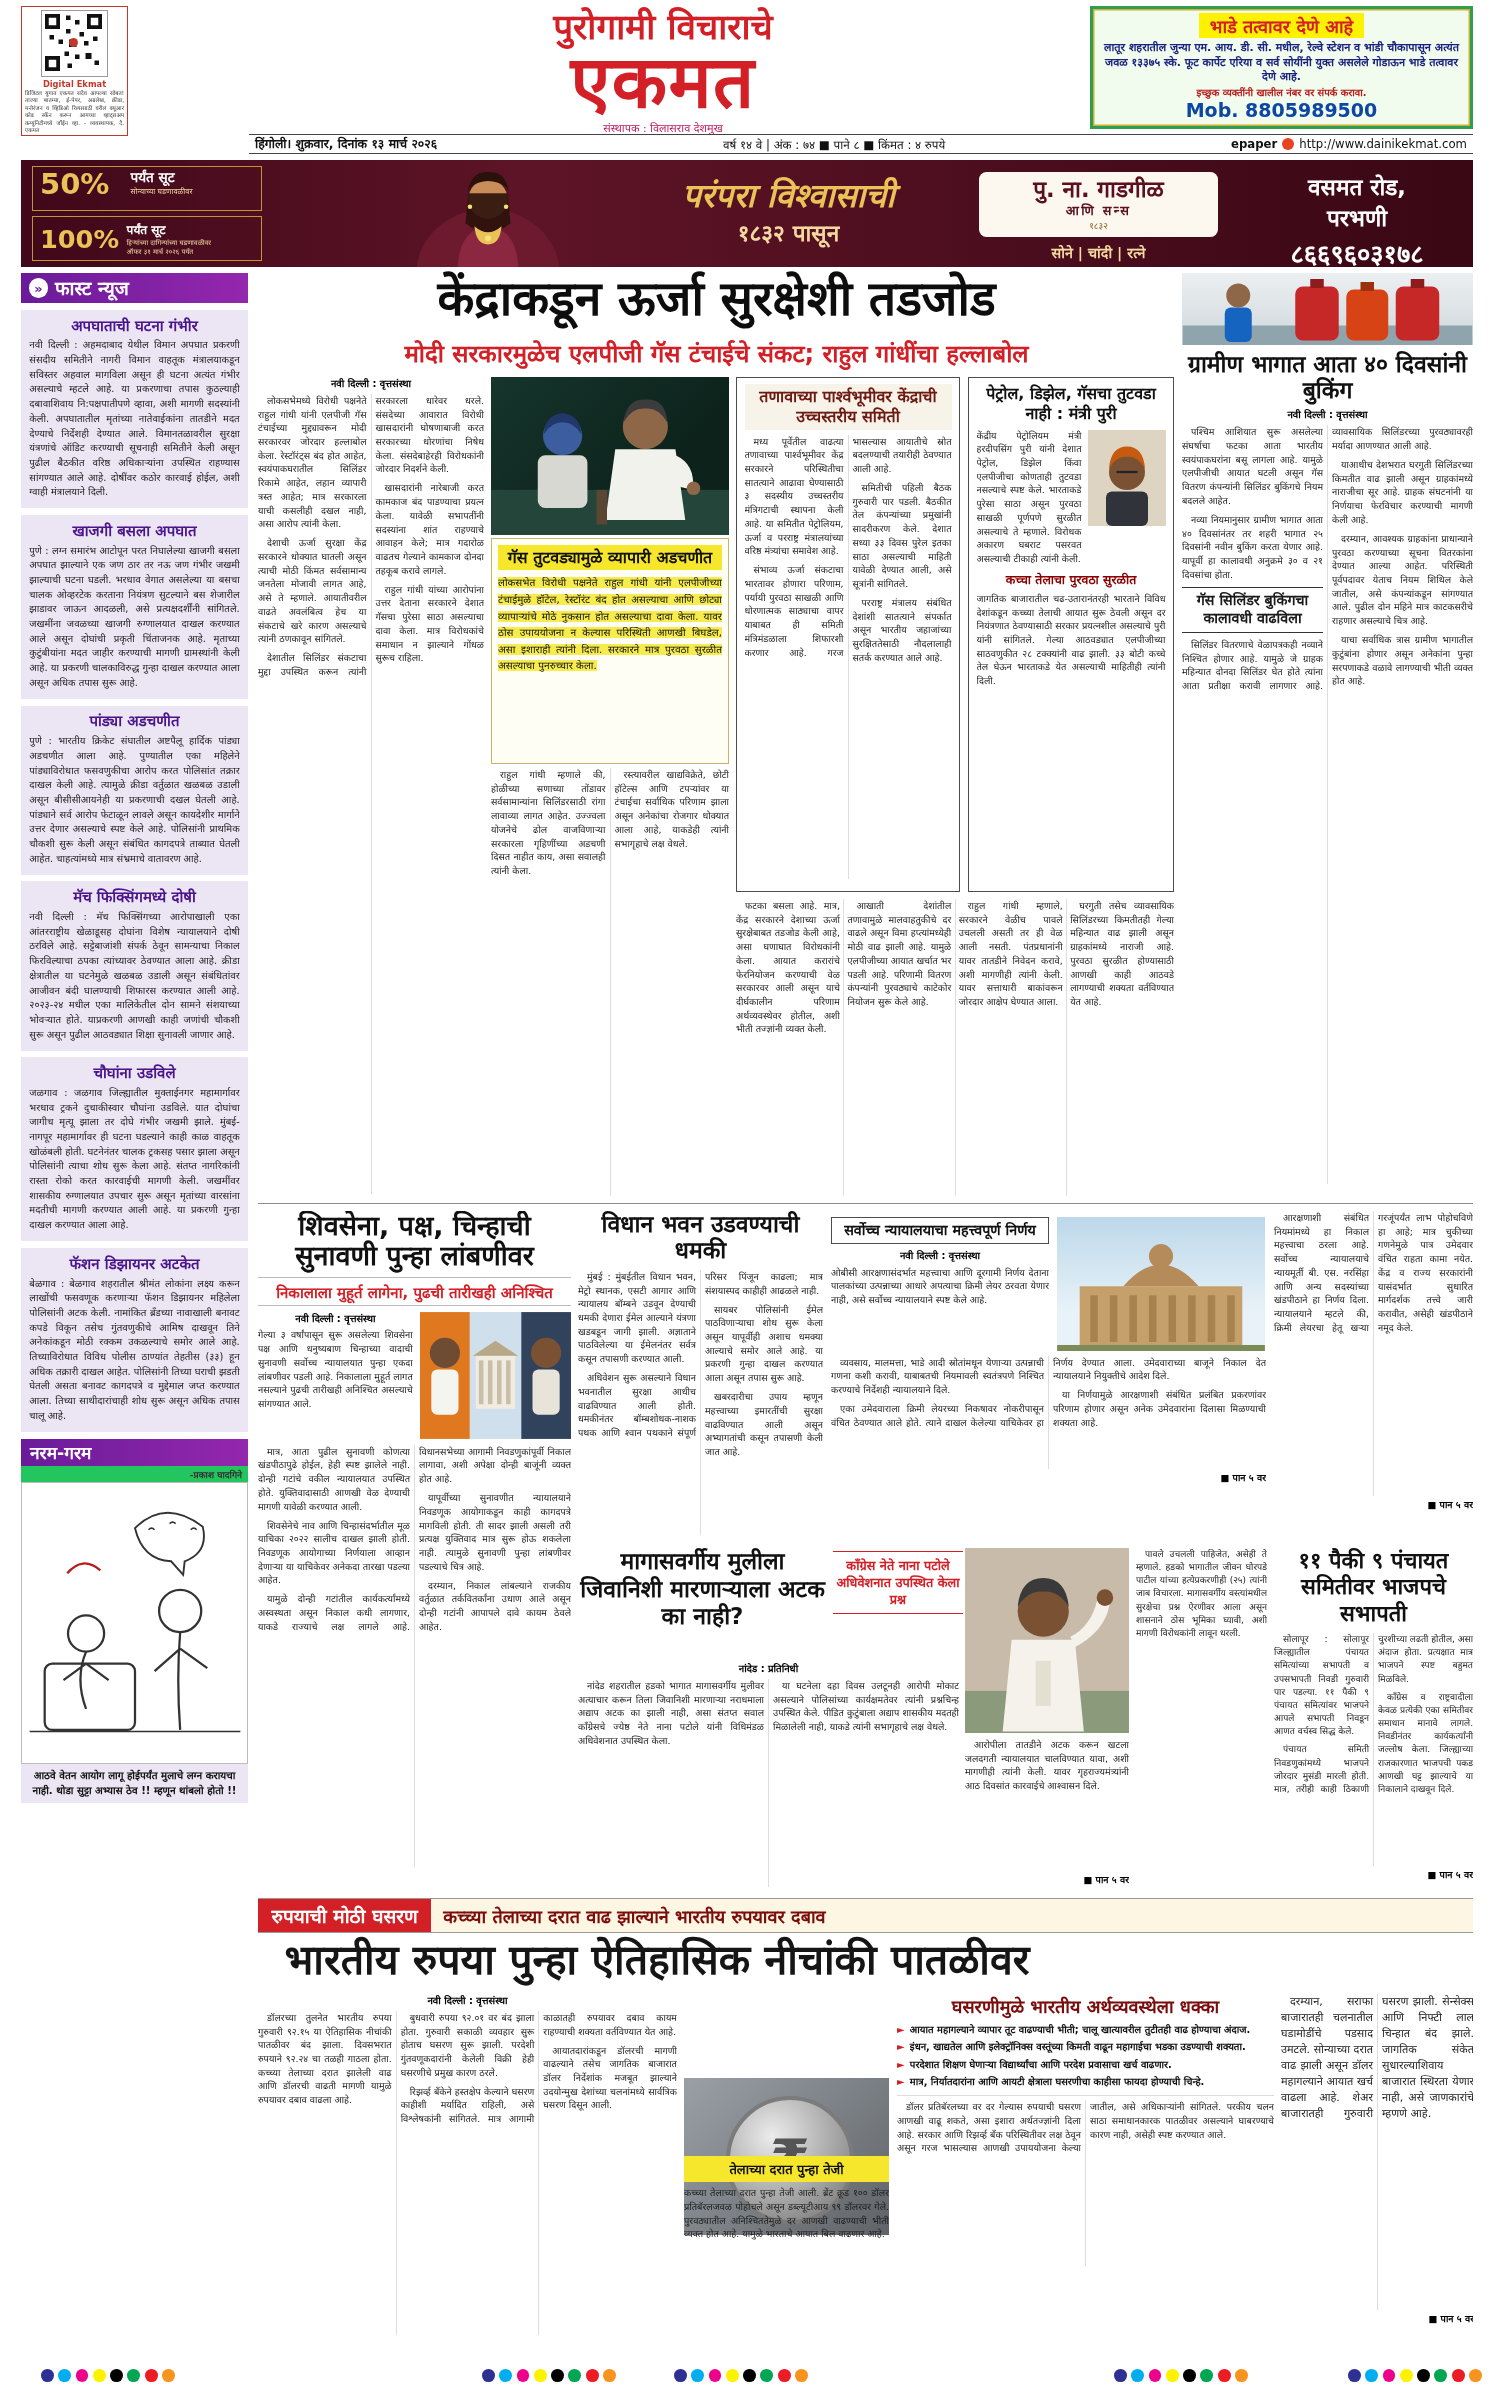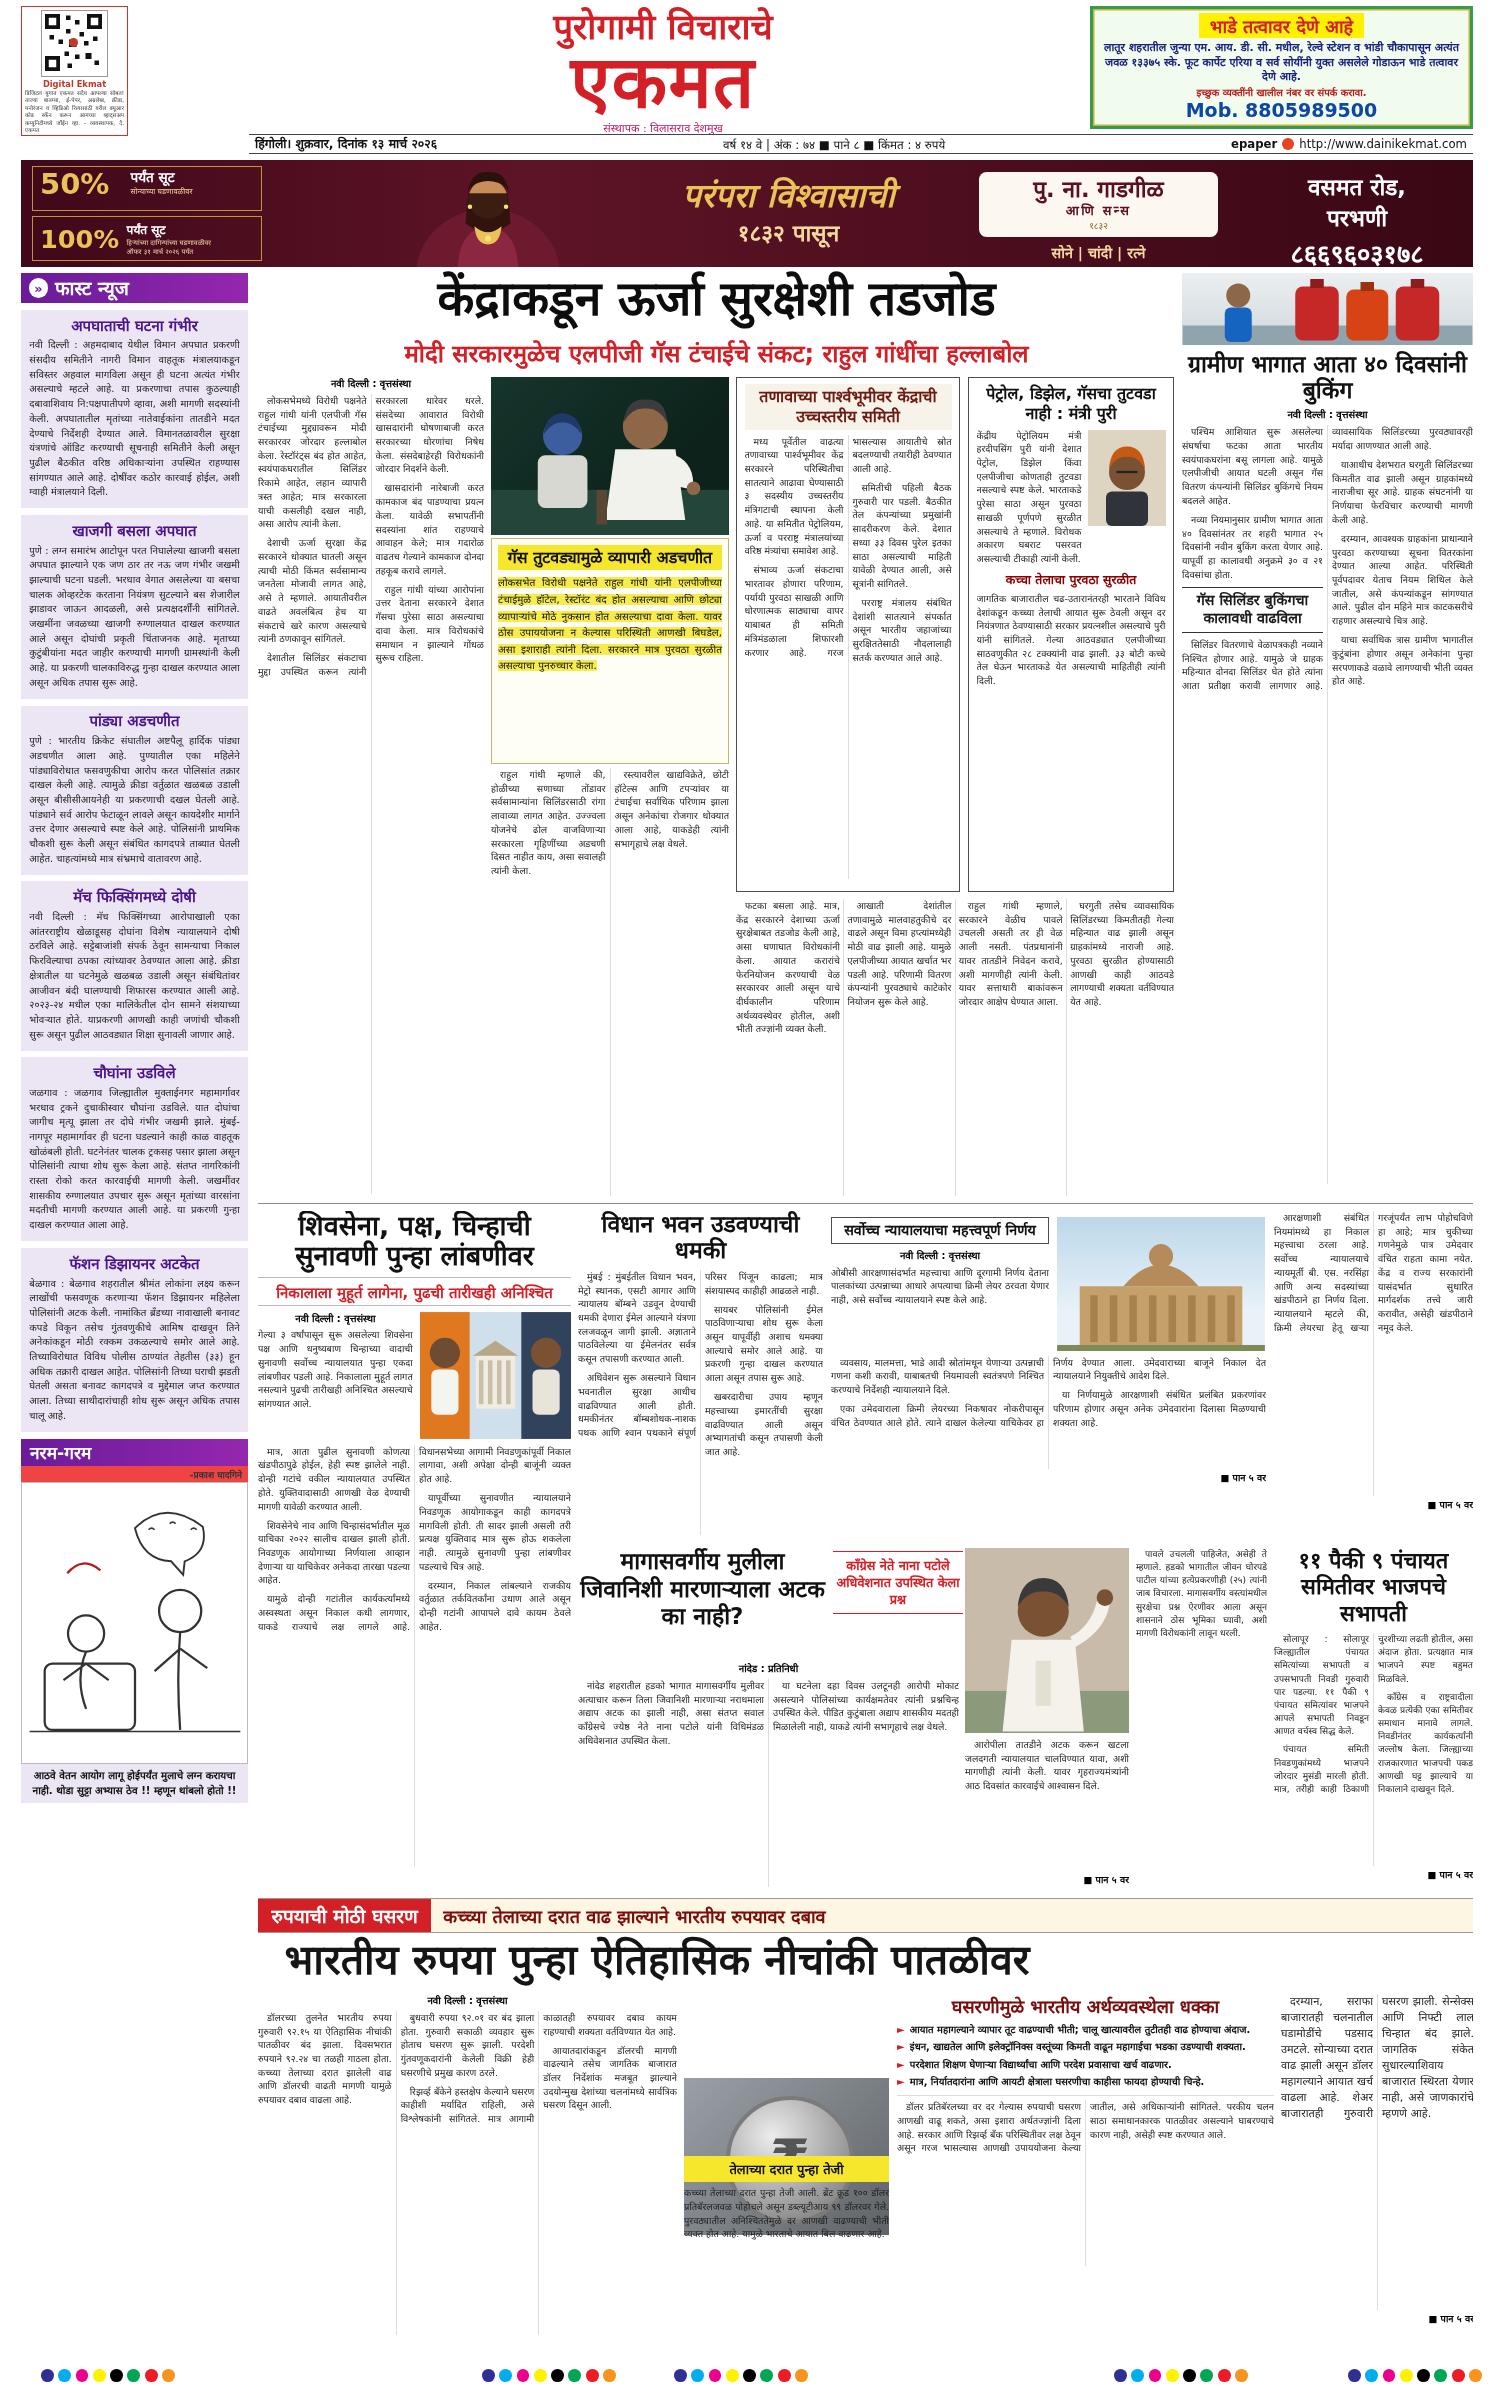--- a/index.html
+++ b/index.html
@@ -156,21 +156,21 @@
       <div class="t">चौघांना उडविले</div>
       <div class="b">जळगाव : जळगाव जिल्ह्यातील मुक्ताईनगर महामार्गावर भरधाव ट्रकने दुचाकीस्वार चौघांना उडविले. यात दोघांचा जागीच मृत्यू झाला तर दोघे गंभीर जखमी झाले. मुंबई-नागपूर महामार्गावर ही घटना घडल्याने काही काळ वाहतूक खोळंबली होती. घटनेनंतर चालक ट्रकसह पसार झाला असून पोलिसांनी त्याचा शोध सुरू केला आहे. संतप्त नागरिकांनी रास्ता रोको करत कारवाईची मागणी केली. जखमींवर शासकीय रुग्णालयात उपचार सुरू असून मृतांच्या वारसांना मदतीची मागणी करण्यात आली आहे. या प्रकरणी गुन्हा दाखल करण्यात आला आहे.</div>
     </div>
     <div class="fnitem">
       <div class="t">फॅशन डिझायनर अटकेत</div>
       <div class="b">बेळगाव : बेळगाव शहरातील श्रीमंत लोकांना लक्ष्य करून लाखोंची फसवणूक करणाऱ्या फॅशन डिझायनर महिलेला पोलिसांनी अटक केली. नामांकित ब्रँडच्या नावाखाली बनावट कपडे विकून तसेच गुंतवणुकीचे आमिष दाखवून तिने अनेकांकडून मोठी रक्कम उकळल्याचे समोर आले आहे. तिच्याविरोधात विविध पोलीस ठाण्यांत तेहतीस (३३) हून अधिक तक्रारी दाखल आहेत. पोलिसांनी तिच्या घराची झडती घेतली असता बनावट कागदपत्रे व मुद्देमाल जप्त करण्यात आला. तिच्या साथीदारांचाही शोध सुरू असून अधिक तपास चालू आहे.</div>
     </div>
 
     <div style="margin-top:7.5px">
       <div style="height:27px;background:linear-gradient(90deg,#6a1b9a,#9427ad);display:flex;align-items:center;padding:0 9px;color:#fff;font-weight:900;font-size:17.3px">नरम-गरम</div>
-      <div style="background:#ef4444;text-align:right;font-size:9px;font-weight:bold;color:#333;padding:1.5px 6px">-प्रकाश घादगिने</div>
+      <div style="background:#22c55e;text-align:right;font-size:9px;font-weight:bold;color:#333;padding:1.5px 6px">-प्रकाश घादगिने</div>
       <div class="ph" style="background:#fff;border:0.8px solid #bbb;height:280px">
         <svg width="226" height="280" viewBox="0 0 300 372">
           <rect x="0" y="0" width="300" height="372" fill="#ffffff"></rect>
           <line x1="10" y1="330" x2="290" y2="330" stroke="#333" stroke-width="2"></line>
           <rect x="30" y="240" width="120" height="88" rx="10" fill="none" stroke="#333" stroke-width="3"></rect>
           <circle cx="85" cy="200" r="24" fill="none" stroke="#333" stroke-width="3"></circle>
           <path d="M85 224 Q70 260 85 300 M85 240 L55 262 M85 240 L115 262" fill="none" stroke="#333" stroke-width="3"></path>
           <circle cx="210" cy="170" r="28" fill="none" stroke="#333" stroke-width="3"></circle>
           <path d="M210 198 Q205 260 210 328 M210 220 L176 250 M210 220 L246 246" fill="none" stroke="#333" stroke-width="3"></path>
           <path d="M150 60 Q190 20 240 58 Q248 92 216 104 L214 122 L198 104 Q160 102 150 60 Z" fill="none" stroke="#333" stroke-width="2.5"></path>
@@ -315,21 +315,21 @@
       <p>शिवसेनेचे नाव आणि चिन्हासंदर्भातील मूळ याचिका २०२२ सालीच दाखल झाली होती. निवडणूक आयोगाच्या निर्णयाला आव्हान देणाऱ्या या याचिकेवर अनेकदा तारखा पडल्या आहेत.</p>
       <p>यामुळे दोन्ही गटांतील कार्यकर्त्यांमध्ये अस्वस्थता असून निकाल कधी लागणार, याकडे राज्याचे लक्ष लागले आहे. विधानसभेच्या आगामी निवडणुकांपूर्वी निकाल लागावा, अशी अपेक्षा दोन्ही बाजूंनी व्यक्त होत आहे.</p>
       <p>यापूर्वीच्या सुनावणीत न्यायालयाने निवडणूक आयोगाकडून काही कागदपत्रे मागविली होती. ती सादर झाली असली तरी प्रत्यक्ष युक्तिवाद मात्र सुरू होऊ शकलेला नाही. त्यामुळे सुनावणी पुन्हा लांबणीवर पडल्याचे चित्र आहे.</p>
       <p>दरम्यान, निकाल लांबल्याने राजकीय वर्तुळात तर्कवितर्कांना उधाण आले असून दोन्ही गटांनी आपापले दावे कायम ठेवले आहेत.</p>
     </div>
   </div>
 
   <div class="abs" style="left:578px;top:1211px;width:245px;height:330px;overflow:hidden">
     <div class="c" style="font-size:23px;font-weight:900;line-height:1.15">विधान भवन उडवण्याची धमकी</div>
     <div class="bodytxt cols2" style="height:265px;margin-top:6px">
-      <p>मुंबई : मुंबईतील विधान भवन, मेट्रो स्थानक, एसटी आगार आणि न्यायालय बॉम्बने उडवून देण्याची धमकी देणारा ईमेल आल्याने यंत्रणा रलजवळून जागी झाली. अज्ञाताने पाठविलेल्या या ईमेलनंतर सर्वत्र कसून तपासणी करण्यात आली.</p>
+      <p>मुंबई : मुंबईतील विधान भवन, मेट्रो स्थानक, एसटी आगार आणि न्यायालय बॉम्बने उडवून देण्याची धमकी देणारा ईमेल आल्याने यंत्रणा खडबडून जागी झाली. अज्ञाताने पाठविलेल्या या ईमेलनंतर सर्वत्र कसून तपासणी करण्यात आली.</p>
       <p>अधिवेशन सुरू असल्याने विधान भवनातील सुरक्षा आधीच वाढविण्यात आली होती. धमकीनंतर बॉम्बशोधक-नाशक पथक आणि श्वान पथकाने संपूर्ण परिसर पिंजून काढला; मात्र संशयास्पद काहीही आढळले नाही.</p>
       <p>सायबर पोलिसांनी ईमेल पाठविणाऱ्याचा शोध सुरू केला असून यापूर्वीही अशाच धमक्या आल्याचे समोर आले आहे. या प्रकरणी गुन्हा दाखल करण्यात आला असून तपास सुरू आहे.</p>
       <p>खबरदारीचा उपाय म्हणून महत्त्वाच्या इमारतींची सुरक्षा वाढविण्यात आली असून अ‍भ्यागतांची कसून तपासणी केली जात आहे.</p>
     </div>
   </div>
 
   <div class="abs" style="left:831px;top:1211px;width:435px;height:330px;overflow:hidden">
     <div style="display:flex;gap:7.5px;margin-top:6px">
       <div style="width:218px">
         <div class="boxed" style="border-width:1.1px;padding:3.8px 4.5px;margin-bottom:4.5px">

